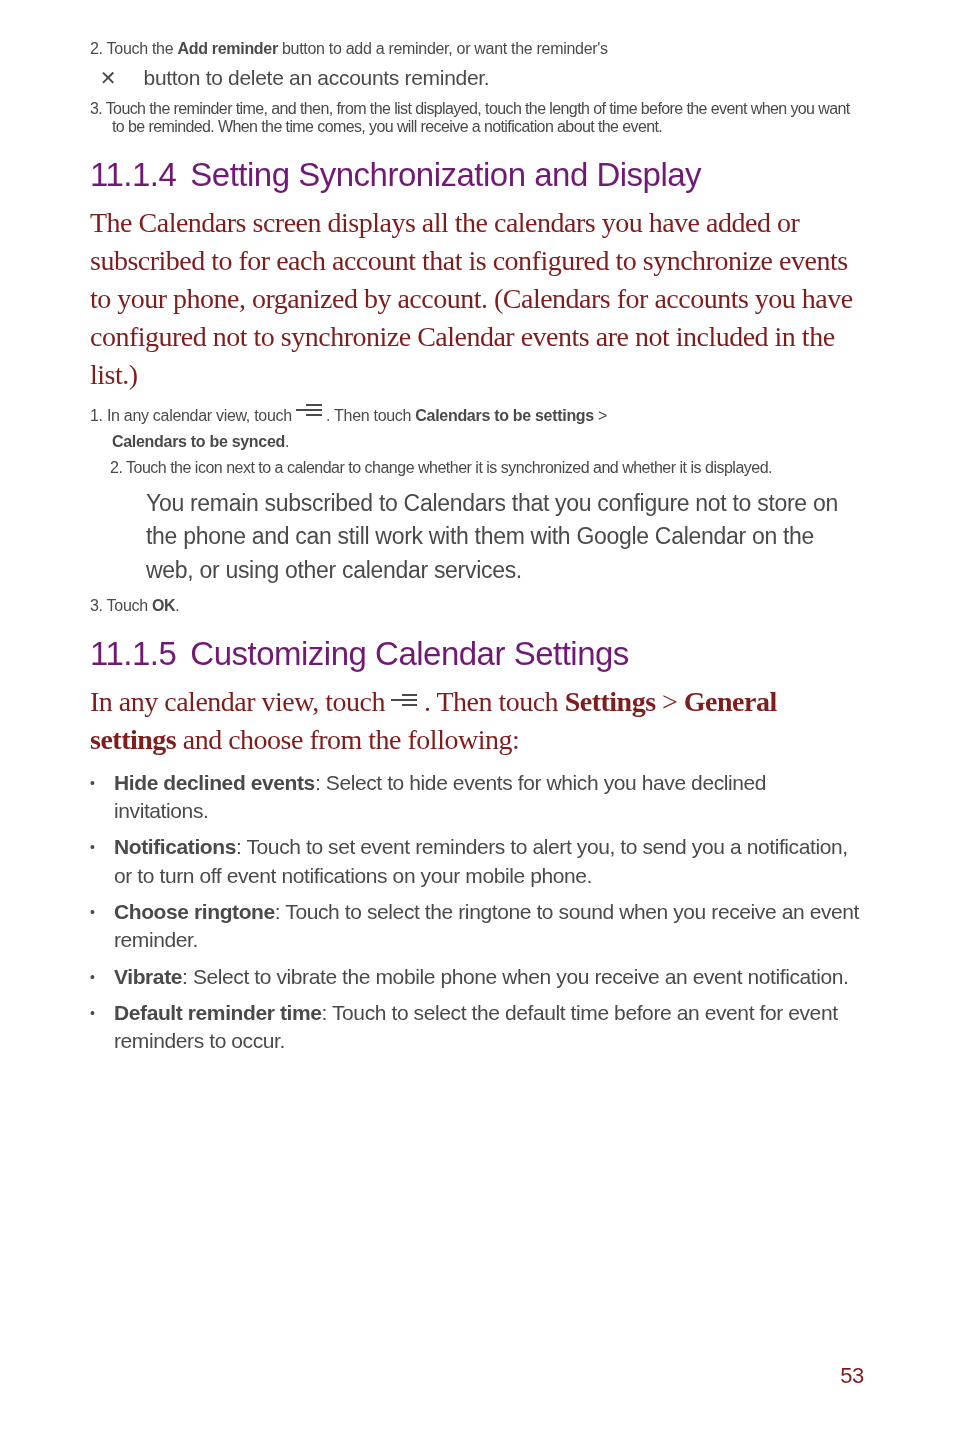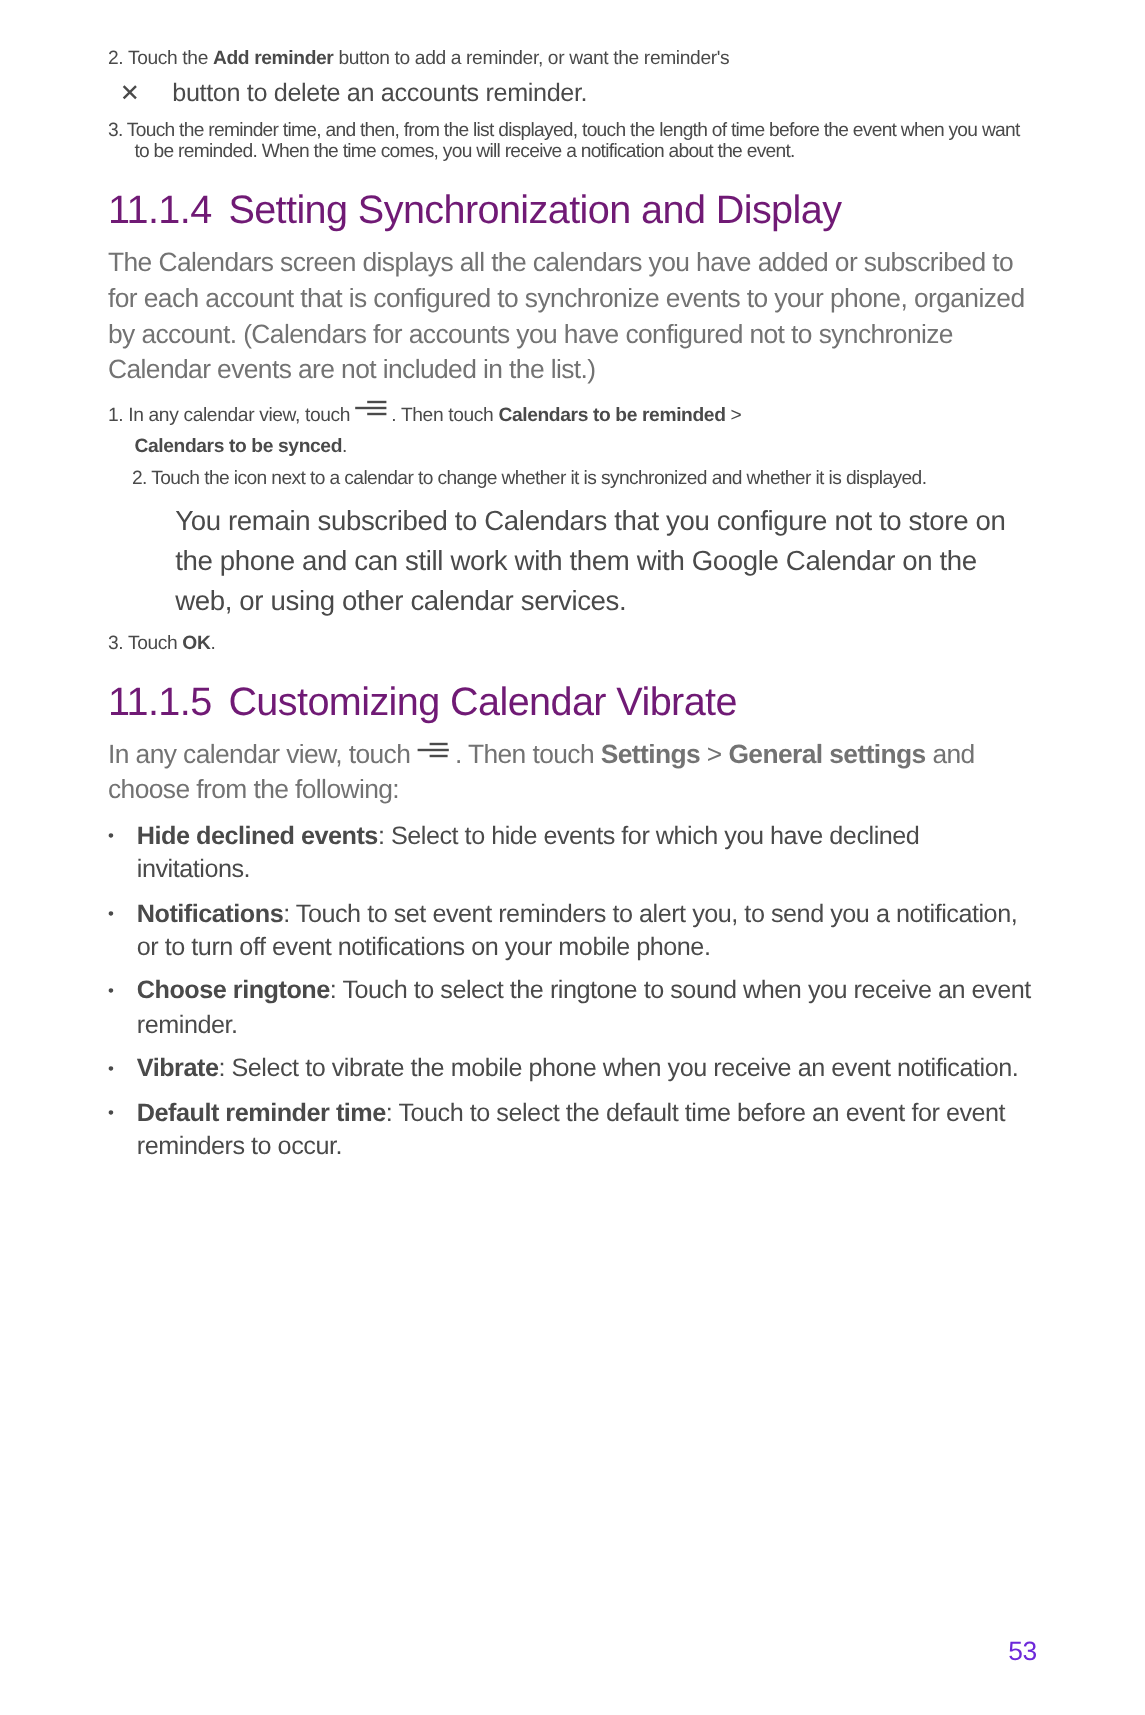--- a/index.html
+++ b/index.html
@@ -40,25 +40,26 @@
       font-weight: normal;
       color: #701a75;
       margin-top: 20px;
       margin-bottom: 10px;
       letter-spacing: -0.5px;
     }
     h2.section .sec-num {
       margin-right: 14px;
     }
     p.intro {
-      font-size: 22px;
-      color: #737373;
+      font-size: 28px;
+      color: #7f1d1d;
       line-height: 1.35;
       margin-bottom: 10px;
       letter-spacing: -0.5px;
+      font-family: Liberation Serif, serif;
     }
     .bold {
       font-weight: bold;
     }
     .icon-cross {
       display: inline-block;
       width: 26px;
       text-align: center;
       font-family: Arial, sans-serif;
       font-size: 20px;
@@ -102,21 +103,21 @@
       color: #4a4a4a;
       vertical-align: middle;
       position: relative;
       top: -1px;
     }
     .page-num {
       position: absolute;
       bottom: 40px;
       right: 90px;
       font-size: 22px;
-      color: #6d28d9;
+      color: #7f1d1d;
     }
   </style>
 </head>
 <body>
 
 <div class="step-wrap">
   <span>2.</span><span> Touch the </span><span class="bold">Add reminder</span><span> button to add a reminder, or want the reminder's</span>
 </div>
 <div class="indent-sub">
   <span class="icon-cross">✕</span><span> button to delete an accounts reminder.</span>
@@ -126,37 +127,37 @@
   <span>3.</span><span> Touch the reminder time, and then, from the list displayed, touch the length of time before the event when you want to be reminded. When the time comes, you will receive a notification about the event.</span>
 </div>
 
 <h2 class="section">
   <span class="sec-num">11.1.4</span><span>Setting Synchronization and Display</span>
 </h2>
 
 <p class="intro">The Calendars screen displays all the calendars you have added or subscribed to for each account that is configured to synchronize events to your phone, organized by account. (Calendars for accounts you have configured not to synchronize Calendar events are not included in the list.)</p>
 
 <div class="step-wrap" style="margin-top:6px;">
-  <span>1.</span><span> In any calendar view, touch </span><span class="icon-menu"><span class="short"></span><span class="full"></span><span class="short2"></span></span><span> . Then touch </span><span class="bold">Calendars to be reminded</span><span> &gt; </span>
+  <span>1.</span><span> In any calendar view, touch </span><span class="icon-menu"><span class="short"></span><span class="full"></span><span class="short2"></span></span><span> . Then touch </span><span class="bold">Calendars to be settings</span><span> &gt; </span>
 </div>
 <div class="step-continue">
   <span class="bold">Calendars to be synced</span><span>.</span>
 </div>
 
 <div class="step-wrap" style="margin-top:6px; letter-spacing:-0.5px;margin-left:20px;">
   <span>2.</span><span> Touch the icon next to a calendar to change whether it is synchronized and whether it is displayed.</span>
 </div>
 <div class="step-note">You remain subscribed to Calendars that you configure not to store on the phone and can still work with them with Google Calendar on the web, or using other calendar services.</div>
 
 <div class="step-wrap">
   <span>3.</span><span> Touch </span><span class="bold">OK</span><span>.</span>
 </div>
 
 <h2 class="section">
-  <span class="sec-num">11.1.5</span><span>Customizing Calendar Vibrate</span>
+  <span class="sec-num">11.1.5</span><span>Customizing Calendar Settings</span>
 </h2>
 
 <p class="intro">
   <span>In any calendar view, touch </span><span class="icon-menu"><span class="short"></span><span class="full"></span><span class="short2"></span></span><span> . Then touch </span><span class="bold">Settings</span><span> &gt; </span><span class="bold">General settings</span><span> and choose from the following:</span>
 </p>
 
 <div class="ul-item">
   <span class="bullet">•</span><span class="bold">Hide declined events</span><span>: Select to hide events for which you have declined invitations.</span>
 </div>
 <div class="ul-item">

